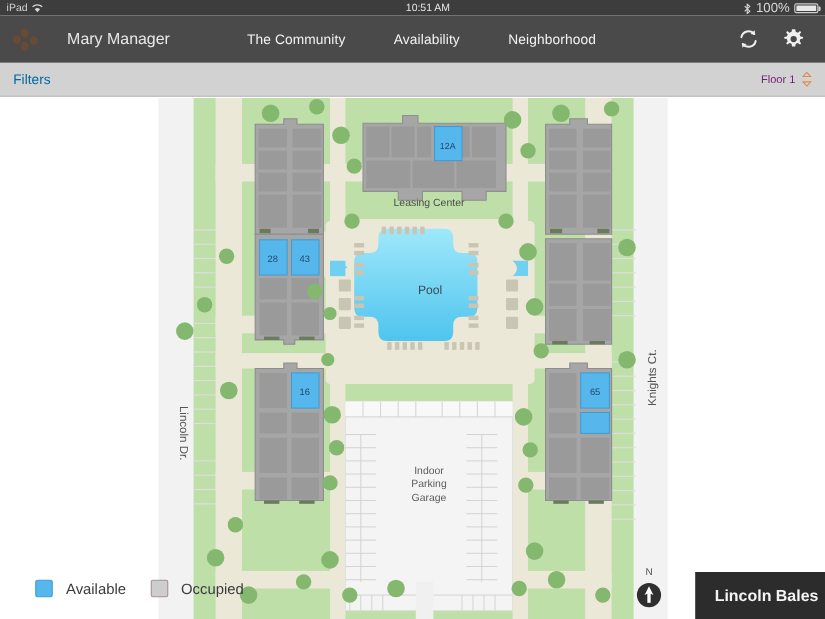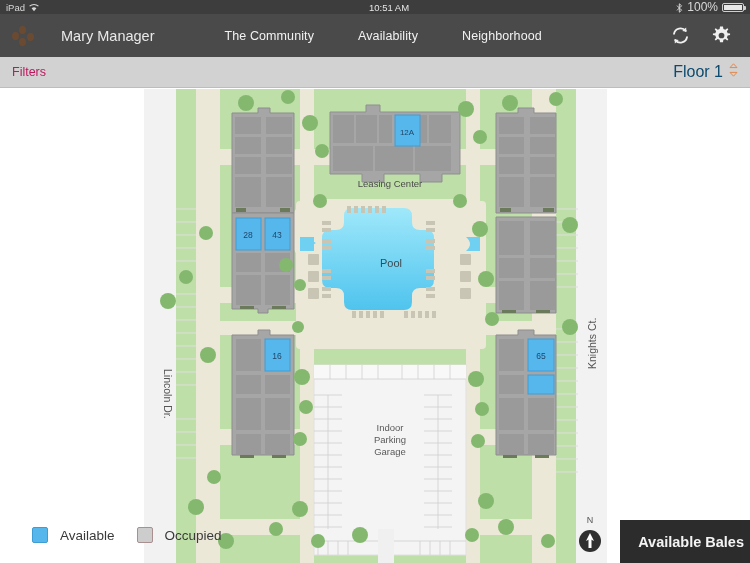--- a/index.html
+++ b/index.html
@@ -67,23 +67,23 @@
     height: 3px; background: #7fc4e8;
   }
   .nav-right { margin-left: auto; display: flex; align-items: center; gap: 20px; padding-right: 6px; }
   .nav-icon { width: 21px; height: 21px; cursor: pointer; }
 
   
   .filterbar {
     height: 31px; background: #d2d2d2; border-bottom: 1px solid #bdbdbd;
     display: flex; align-items: center; padding: 0 12px;
   }
-  .filters-link { color: #be185d; font-size: 12.5px; cursor: pointer; }
-  .floor-ctrl { margin-left: auto; display: flex; gap: 6px;
-    color: #0c4a6e; font-size: 16px; cursor: pointer; }
+  .filters-link { color: #0369a1; font-size: 12.5px; cursor: pointer; }
+  .floor-ctrl { margin-left: auto; display: flex; align-items: center; gap: 6px;
+    color: #701a75; font-size: 10px; cursor: pointer; }
   .stepper { width: 9px; height: 14px; }
 
   
   .mapwrap {
     position: absolute; top: 89px; left: 0; width: 750px; height: 474px;
     background: #ffffff; overflow: hidden;
   }
   .mapsvg { position: absolute; top: 0; left: 0; }
 
   
@@ -535,16 +535,16 @@
       <span class="swatch avail"></span>
       <span class="legend-label">Available</span>
     </div>
     <div class="legend-item">
       <span class="swatch occ"></span>
       <span class="legend-label">Occupied</span>
     </div>
   </div>
 
   <div class="guestbar">
-    <span class="guest-name">Available Bales</span>
+    <span class="guest-name">Lincoln Bales</span>
   </div>
 
 </div>
 
 </body></html>

